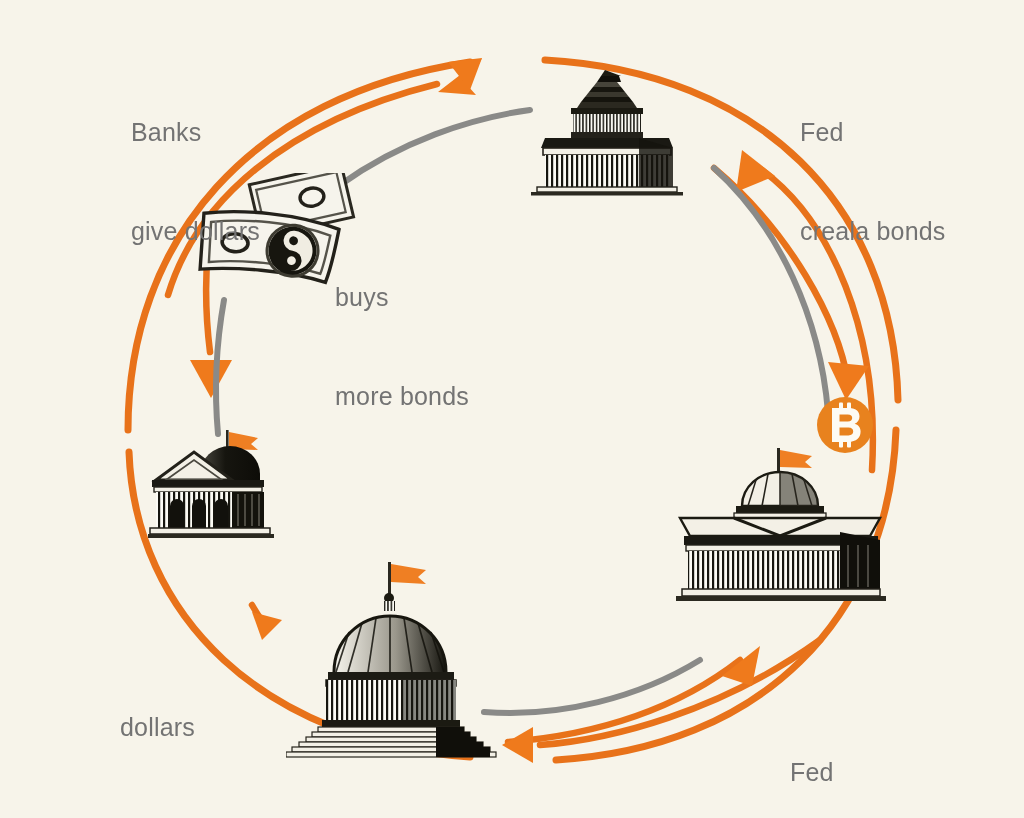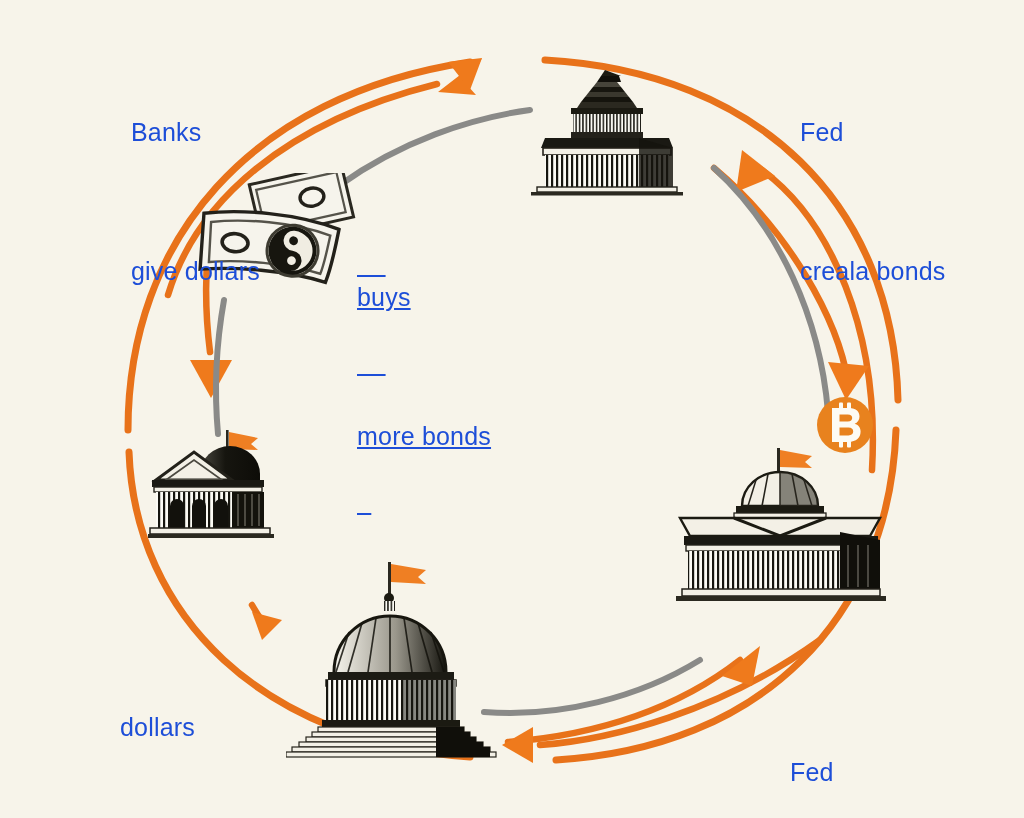--- a/index.html
+++ b/index.html
@@ -20,33 +20,33 @@
   }
   #diagram-svg {
     position: absolute;
     left: 0;
     top: 0;
     width: 1024px;
     height: 818px;
   }
   .label {
     position: absolute;
-    color: #1d4ed8;
+    color: #737373;
     font-size: 25px;
     line-height: 1.32;
     letter-spacing: 0.2px;
     white-space: pre;
     font-family: "Liberation Sans", sans-serif;
   }
   .label .l1 { display: block; }
-  .label .l2 { display: block; margin-top: 40px; }
+  .label .l2 { display: block; }
 
   .label-banks        { left: 131px; top: 50px; }
   .label-fed-top      { left: 800px; top: 50px; }
-  .label-buys         { left: 357px; top: 215px; text-decoration: underline; }
+  .label-buys         { left: 335px; top: 215px; }
   .label-fedgov       { left: 120px; top: 645px; }
   .label-fed-bottom   { left: 790px; top: 690px; }
 
   .icon {
     position: absolute;
   }
   .icon svg { display: block; }
 </style>
 </head>
 <body>

